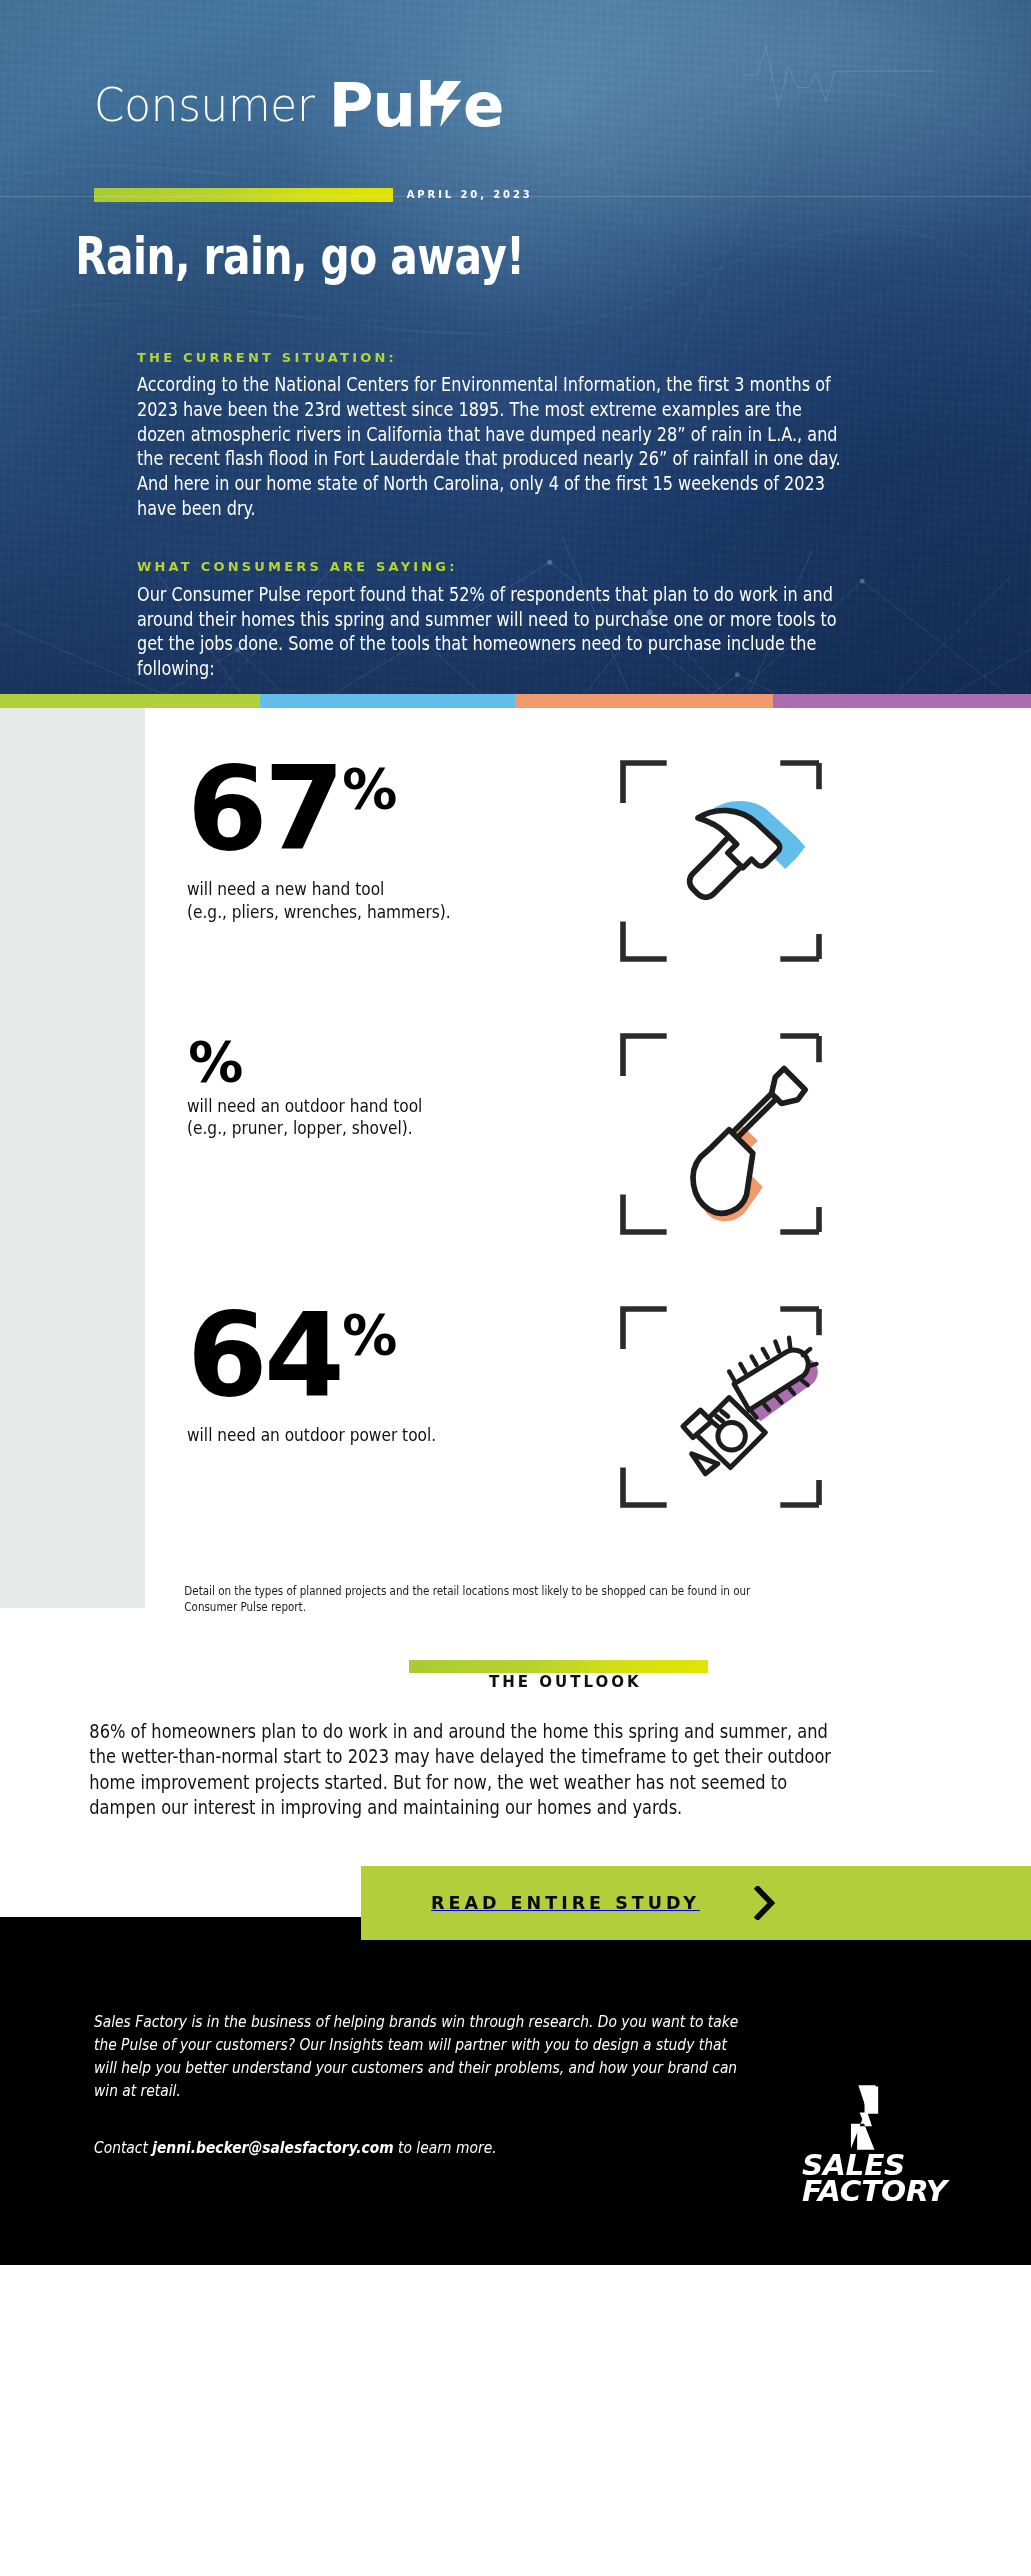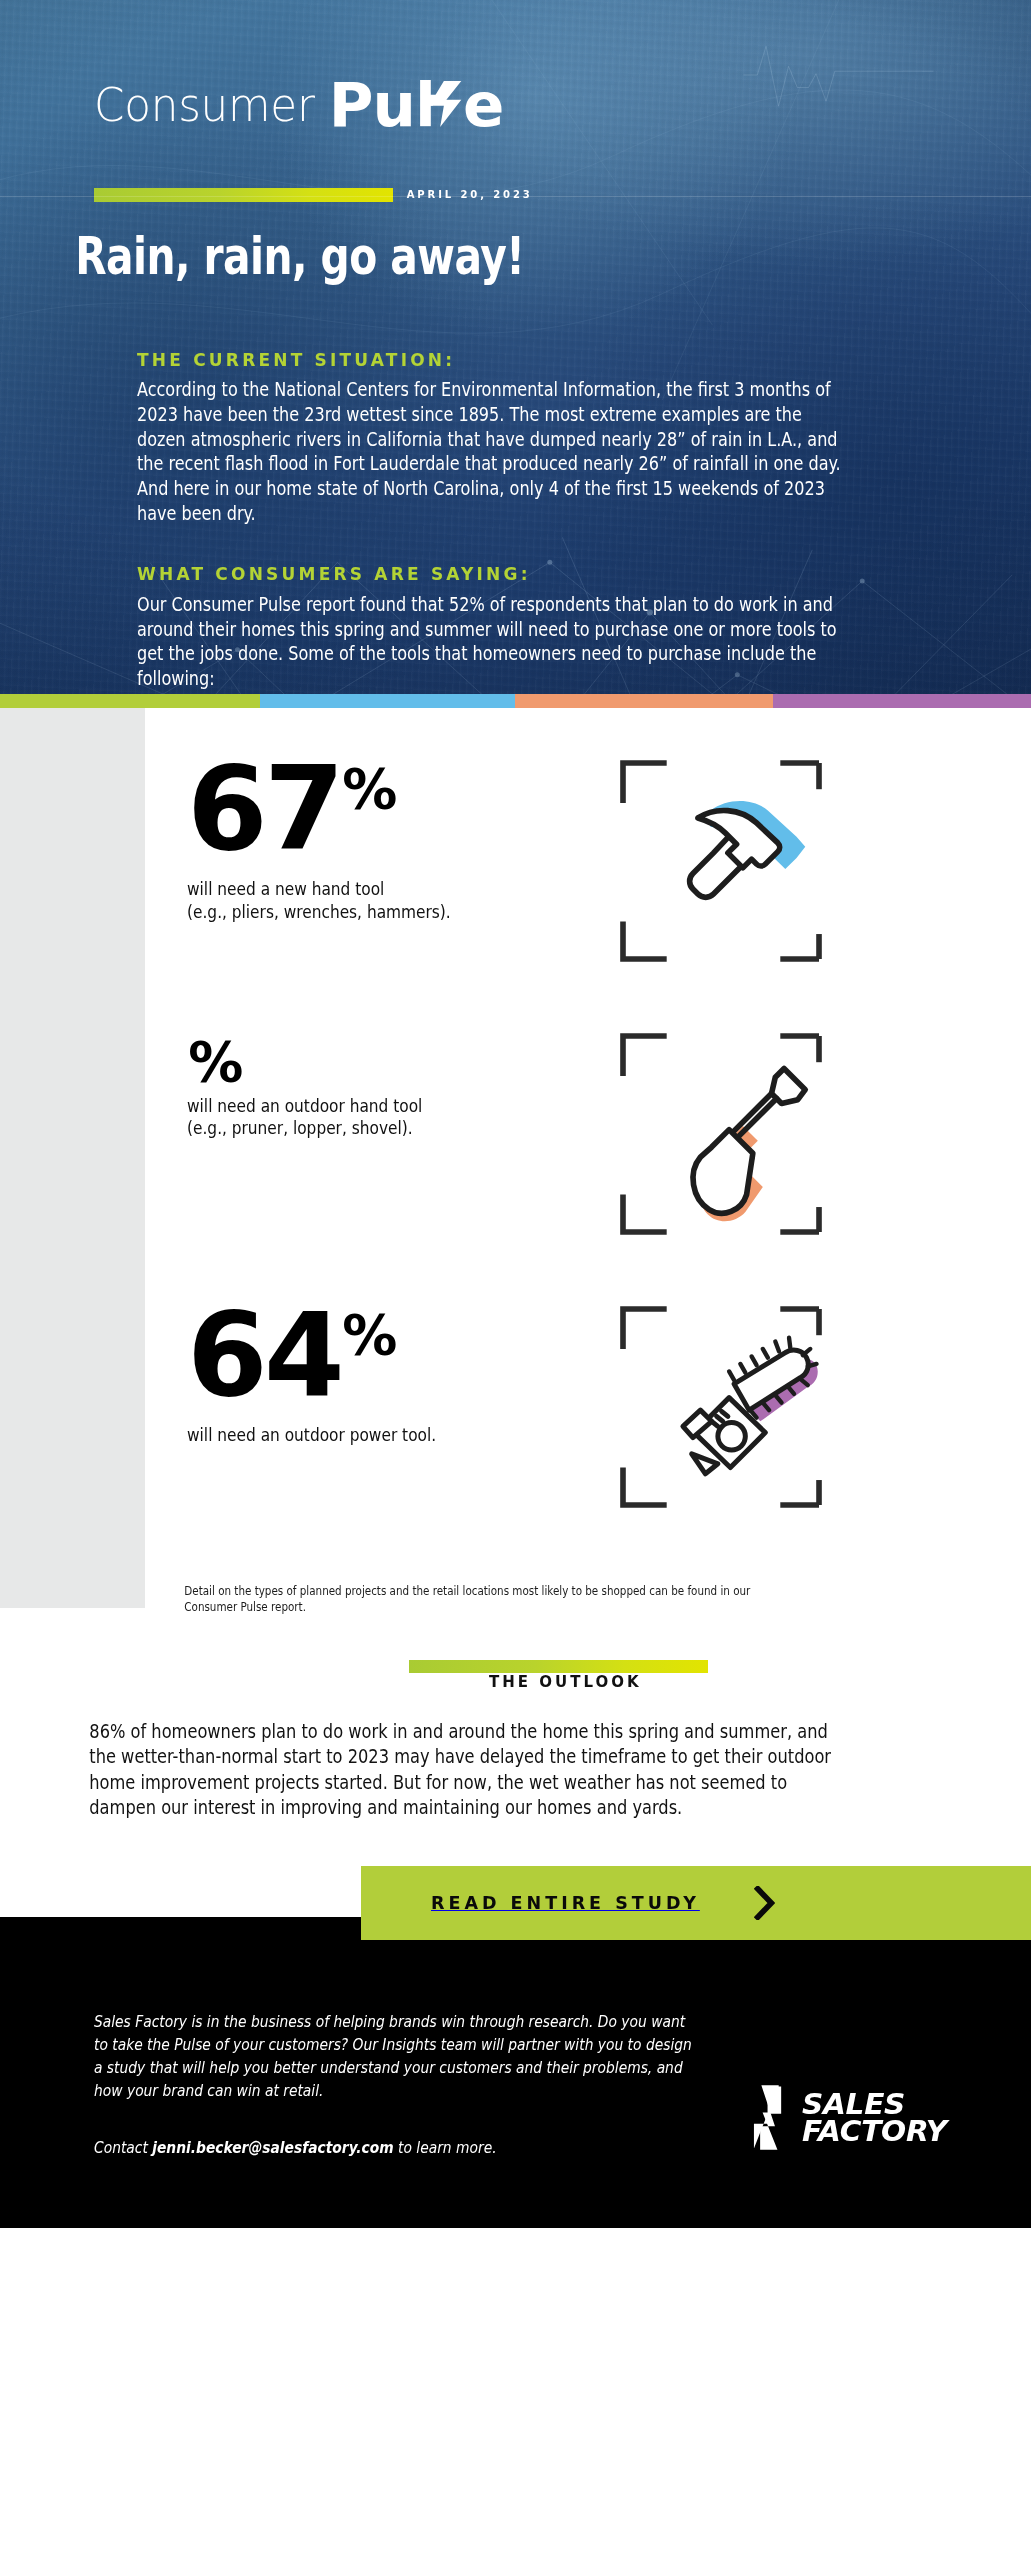--- a/index.html
+++ b/index.html
@@ -96,21 +96,21 @@
     transform-origin: left center;
     white-space: nowrap;
   }
 
   .block { padding-left: 137px; max-width: 919px; }
   .block.first { padding-top: 67px; }
   .block.second { padding-top: 39px; }
   .kicker {
     font-family: "DejaVu Sans", sans-serif;
     font-weight: 700;
-    font-size: 17px;
+    font-size: 13px;
     letter-spacing: 3.2px;
     color: #b4d335;
     margin-bottom: 7.5px;
   }
   .para {
     font-family: "DejaVu Sans Condensed", "DejaVu Sans", sans-serif;
     font-weight: 400;
     font-size: 19px;
     line-height: 1.30;
     color: #ffffff;
@@ -259,21 +259,21 @@
     margin-top: 35px;
     font-family: "DejaVu Sans Condensed", "DejaVu Sans", sans-serif;
     font-size: 16.2px;
     line-height: 1.4;
     color: #ffffff;
     transform: scaleX(0.95);
     transform-origin: left top;
   }
   .footer-contact b { font-weight: 700; }
   .sf-logo { margin-left: 19px; margin-top: 75px; flex-shrink: 0; }
-  .sf-logo-row { display: flex; align-items: center; }
+  .sf-logo-row { display: flex; align-items: center; flex-direction: column; }
   .sf-words {
     margin-left: 6.2px;
     font-family: "DejaVu Sans", sans-serif;
     font-weight: 700;
     color: #ffffff;
     line-height: 0.92;
     letter-spacing: -0.3px;
   }
   .sf-words div { font-size: 29px; transform: scaleX(1.02); transform-origin: left center; }
   .sf-words .l2 { font-size: 29px; }

